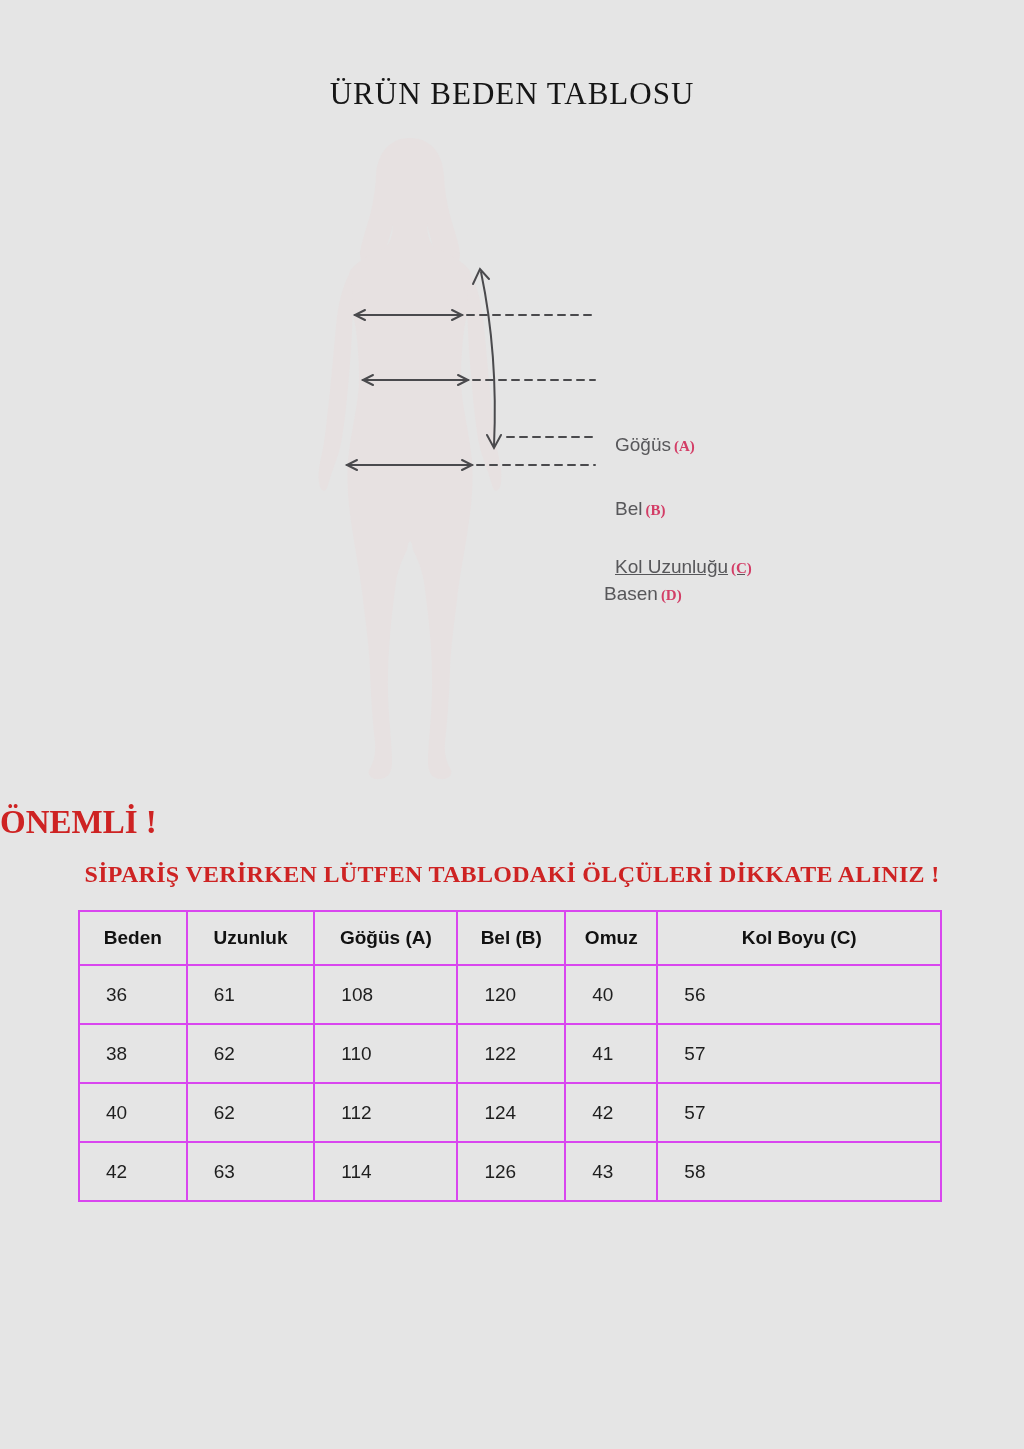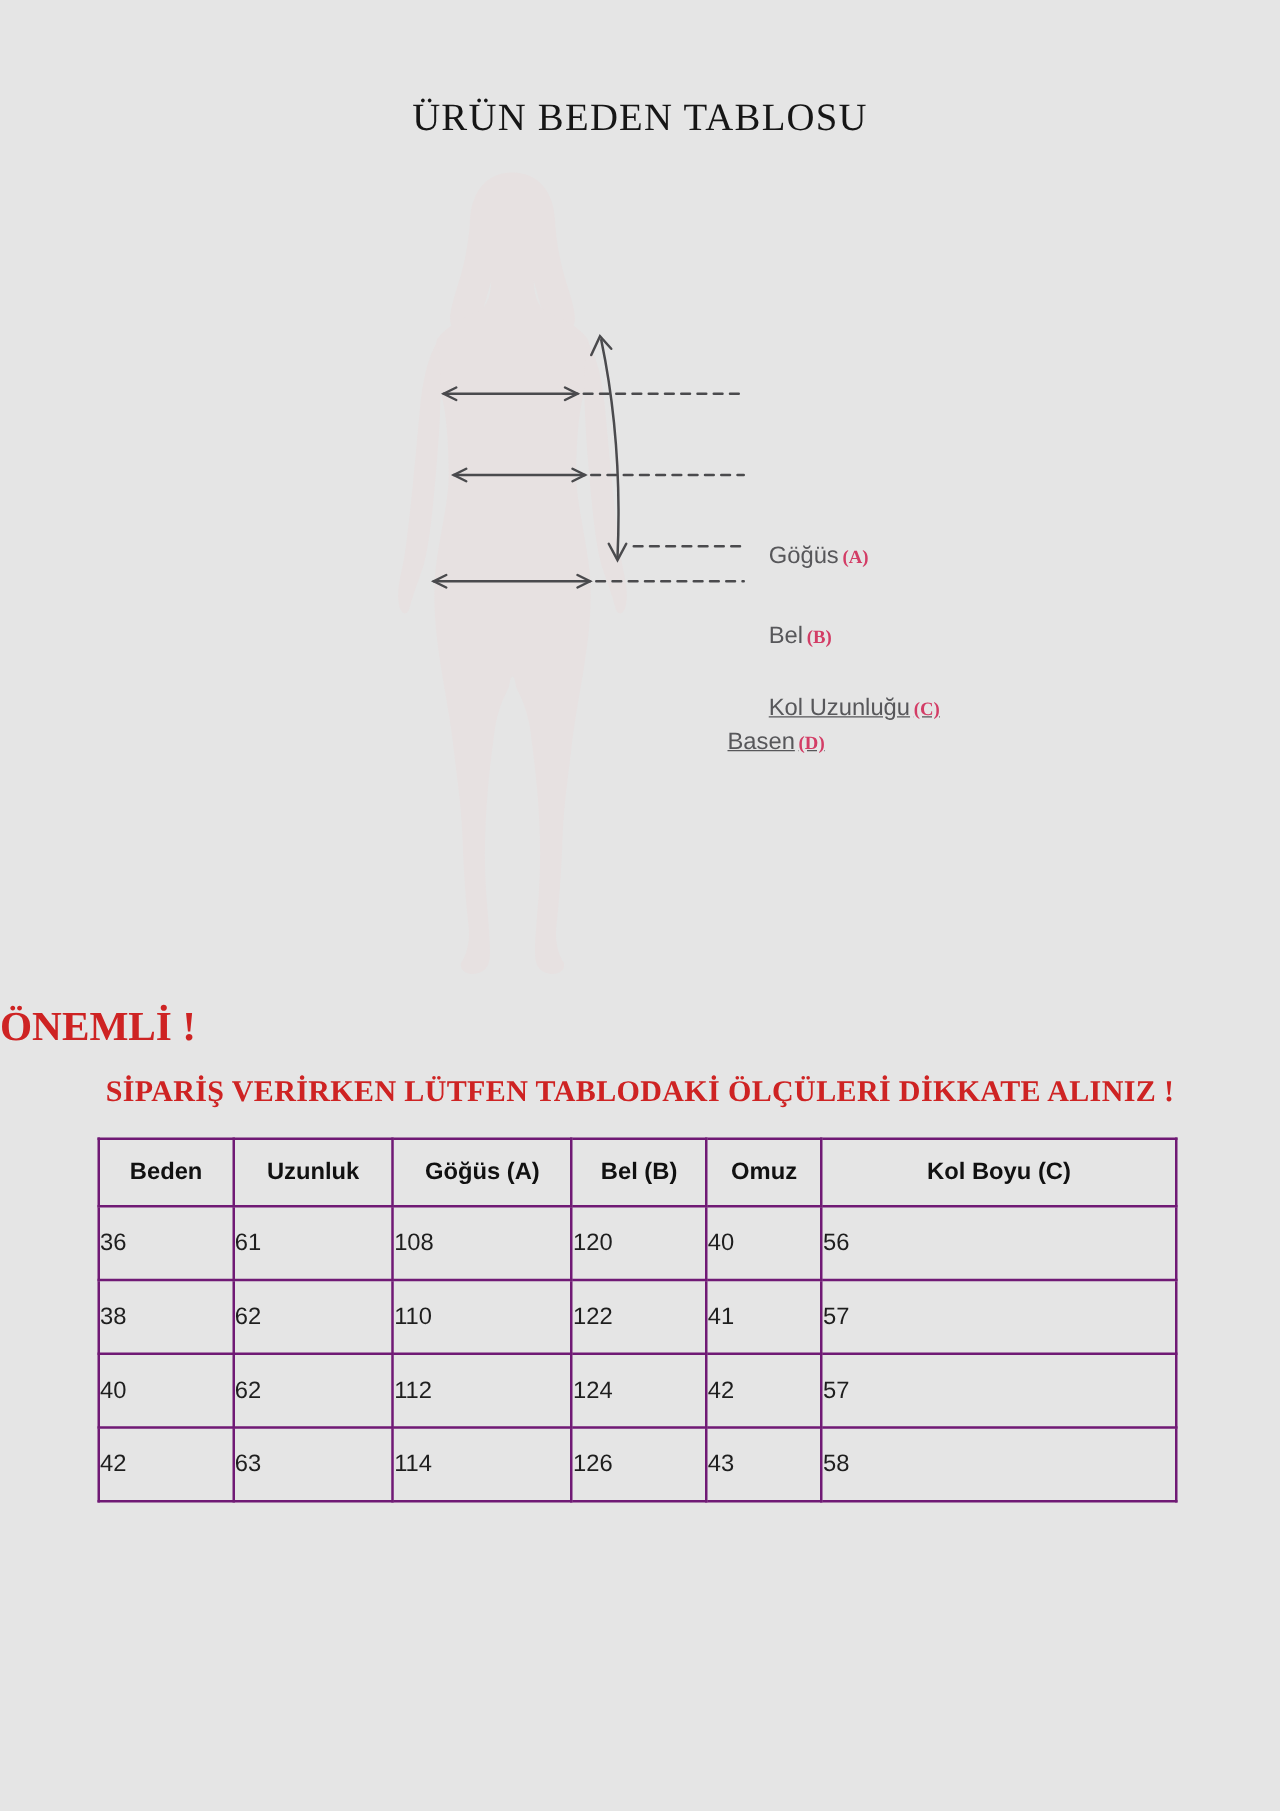--- a/index.html
+++ b/index.html
@@ -13,24 +13,24 @@
   .m-label{position:absolute;white-space:nowrap;font-size:19px;color:#57575a;line-height:22px;}
   .m-label .code{font-family:"Liberation Serif",serif;font-weight:bold;font-size:15px;
         color:#d33d66;margin-left:3px;}
   .important{position:absolute;top:804px;left:0;width:100%;margin:0;text-align:left;
         font-family:"Liberation Serif",serif;font-weight:bold;font-size:33px;color:#ce2323;}
   .warning{position:absolute;top:861px;left:0;width:100%;margin:0;text-align:center;
         font-family:"Liberation Serif",serif;font-weight:bold;font-size:24px;color:#ce2323;
         letter-spacing:0.3px;}
   table.size-table{position:absolute;left:78px;top:910px;width:864px;height:286px;
         border-collapse:collapse;table-layout:fixed;}
-  .size-table th,.size-table td{border:2px solid #701a75;vertical-align:middle;
+  .size-table th,.size-table td{border:2px solid #d946ef;vertical-align:middle;
         color:#1e1e1e;font-size:19px;padding:0;}
   .size-table th{font-weight:bold;color:#111;height:52px;}
-  .size-table td{height:57px;}
+  .size-table td{height:57px;padding-left:26px;}
   col.c1{width:12.5%}col.c2{width:14.8%}col.c3{width:16.6%}
   col.c4{width:12.5%}col.c5{width:10.7%}col.c6{width:32.9%}
 </style>
 </head>
 <body>
 
 <div class="page">
 
   <h1 class="page-title">ÜRÜN BEDEN TABLOSU</h1>
 
@@ -74,21 +74,21 @@
 
     <div class="m-label" style="left:615px;top:304px;">
       <span>Göğüs</span><span class="code">(A)</span>
     </div>
     <div class="m-label" style="left:615px;top:368px;">
       <span>Bel</span><span class="code">(B)</span>
     </div>
     <div class="m-label" style="left:615px;top:426px;text-decoration:underline;">
       <span>Kol Uzunluğu</span><span class="code">(C)</span>
     </div>
-    <div class="m-label" style="left:582px;top:453px;text-decoration:underline;">
+    <div class="m-label" style="left:604px;top:453px;">
       <span>Basen</span><span class="code">(D)</span>
     </div>
   </div>
 
   <h2 class="important">ÖNEMLİ !</h2>
   <p class="warning">SİPARİŞ VERİRKEN LÜTFEN TABLODAKİ ÖLÇÜLERİ DİKKATE ALINIZ !</p>
 
   <table class="size-table">
     <colgroup>
         <col class="c1">

